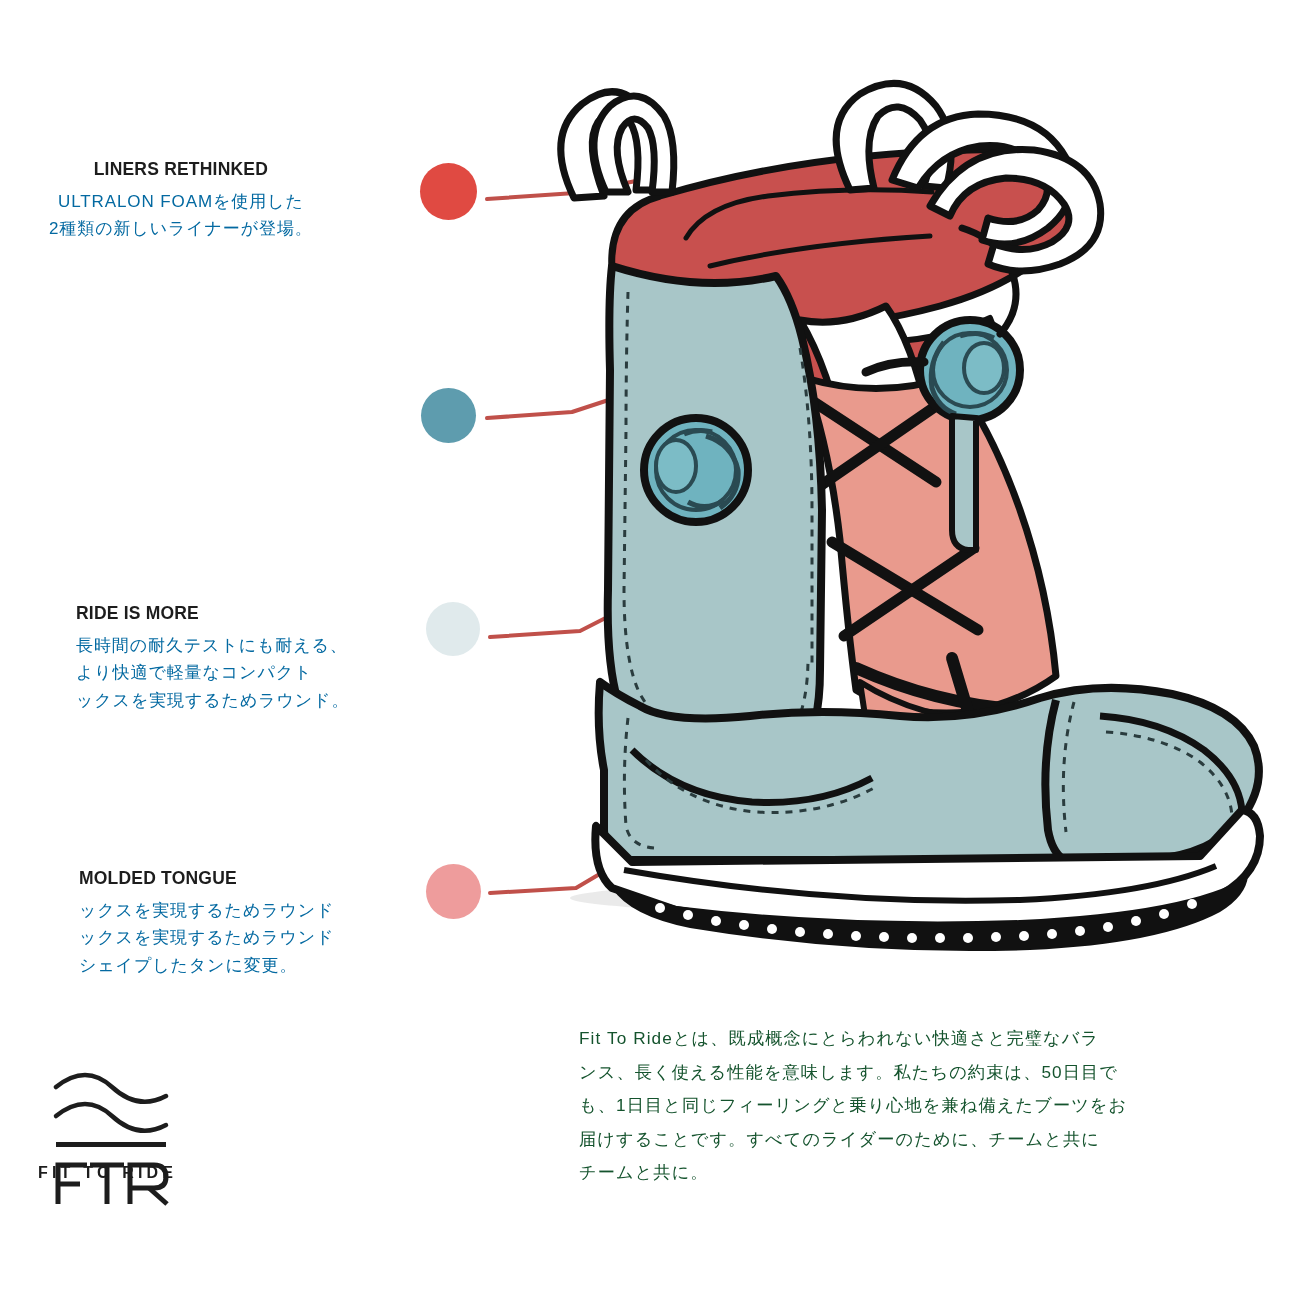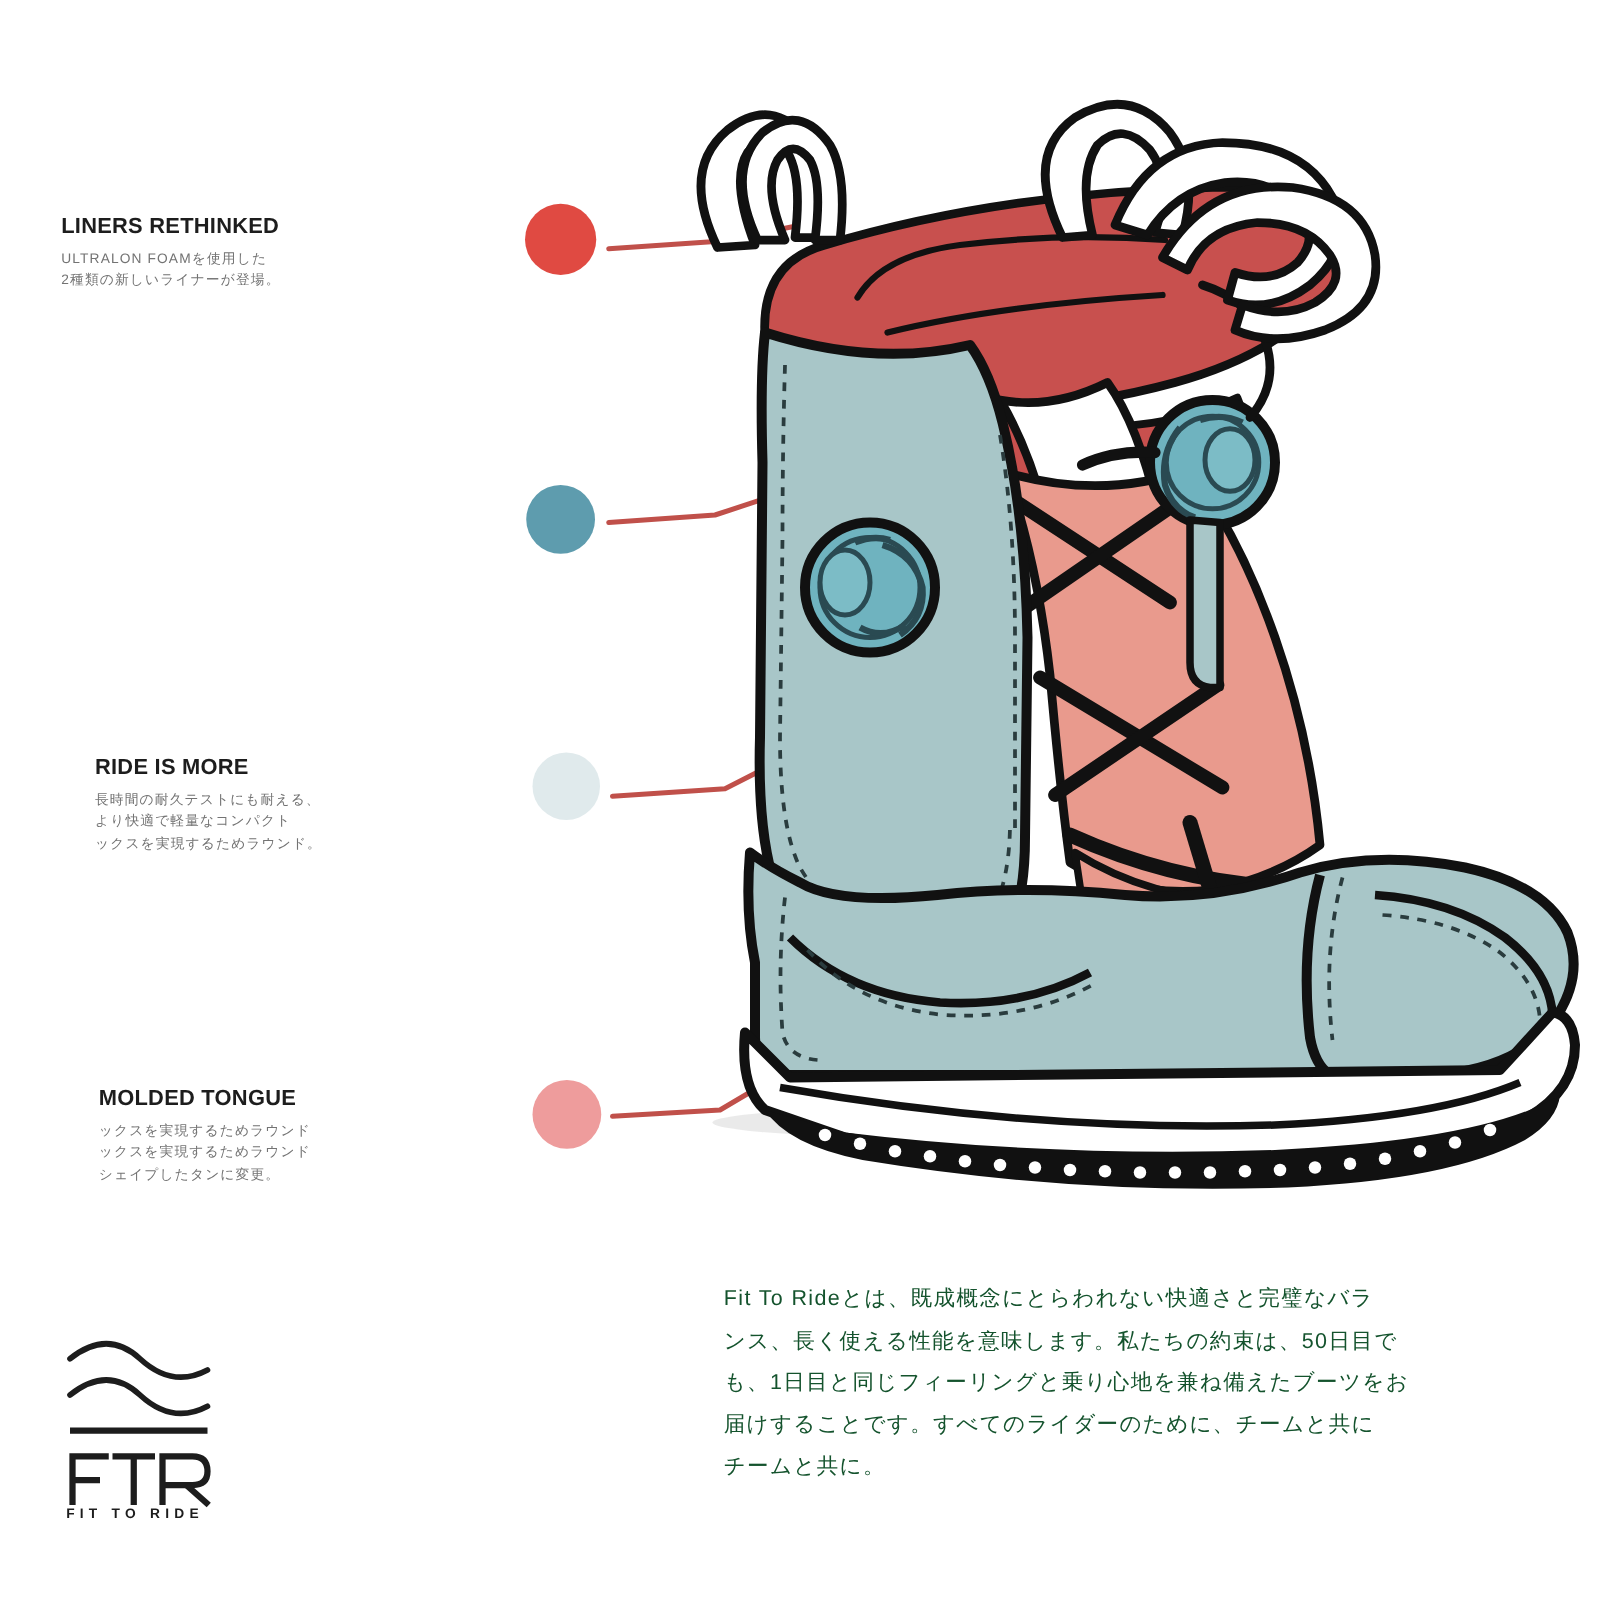--- a/index.html
+++ b/index.html
@@ -12,26 +12,26 @@
   .stage{position:absolute;inset:0;}
 
   
   .callout{position:absolute;}
   .callout .c-title{
     font-size:17.5px;font-weight:700;color:#1d1d1d;
     letter-spacing:.2px;margin:0 0 9px 0;line-height:1;
     white-space:nowrap;
   }
   .callout .c-body{
-    font-size:11px;font-weight:400;color:#737373;
+    font-size:17px;font-weight:400;color:#0369a1;
     line-height:1.62;letter-spacing:.9px;margin:0;
   }
   .callout .c-body span{display:block;white-space:nowrap;}
 
-  #callout-1{left:49px;top:172px;}
+  #callout-1{left:49px;top:161px;text-align:center;}
   #callout-2{left:42px;top:392px;}
   #callout-3{left:76px;top:605px;}
   #callout-4{left:79px;top:870px;}
 
   
   .dot{position:absolute;border-radius:50%;}
   #dot-1{left:420px;top:163px;width:57px;height:57px;}
   #dot-2{left:421px;top:388px;width:55px;height:55px;}
   #dot-3{left:426px;top:602px;width:54px;height:54px;}
   #dot-4{left:426px;top:864px;width:55px;height:55px;}
@@ -46,23 +46,23 @@
   #brand-paragraph{
     position:absolute;left:579px;top:1022px;width:660px;
     font-size:17.2px;line-height:1.95;letter-spacing:1.1px;
     color:#14532d;
   }
   #brand-paragraph span{display:block;white-space:nowrap;}
 
   
   #ftr-logo{position:absolute;left:38px;top:1065px;width:170px;height:150px;}
   #logo-tagline{
-    position:absolute;left:38px;top:1205px;width:140px;
-    font-size:11px;font-weight:700;letter-spacing:4.2px;
-    color:#1d1d1d;text-align:center;
+    position:absolute;left:38px;top:1164px;width:140px;
+    font-size:16px;font-weight:700;letter-spacing:4.2px;
+    color:#1d1d1d;
   }
 </style>
 </head>
 <body>
 
 <div class="stage">
 
   <svg id="leader-lines" viewBox="0 0 1290 1290">
     <g fill="none" stroke="#c0504a" stroke-width="4" stroke-linecap="round" stroke-linejoin="round">
       <polyline points="487,199 575,193 641,180"></polyline>

